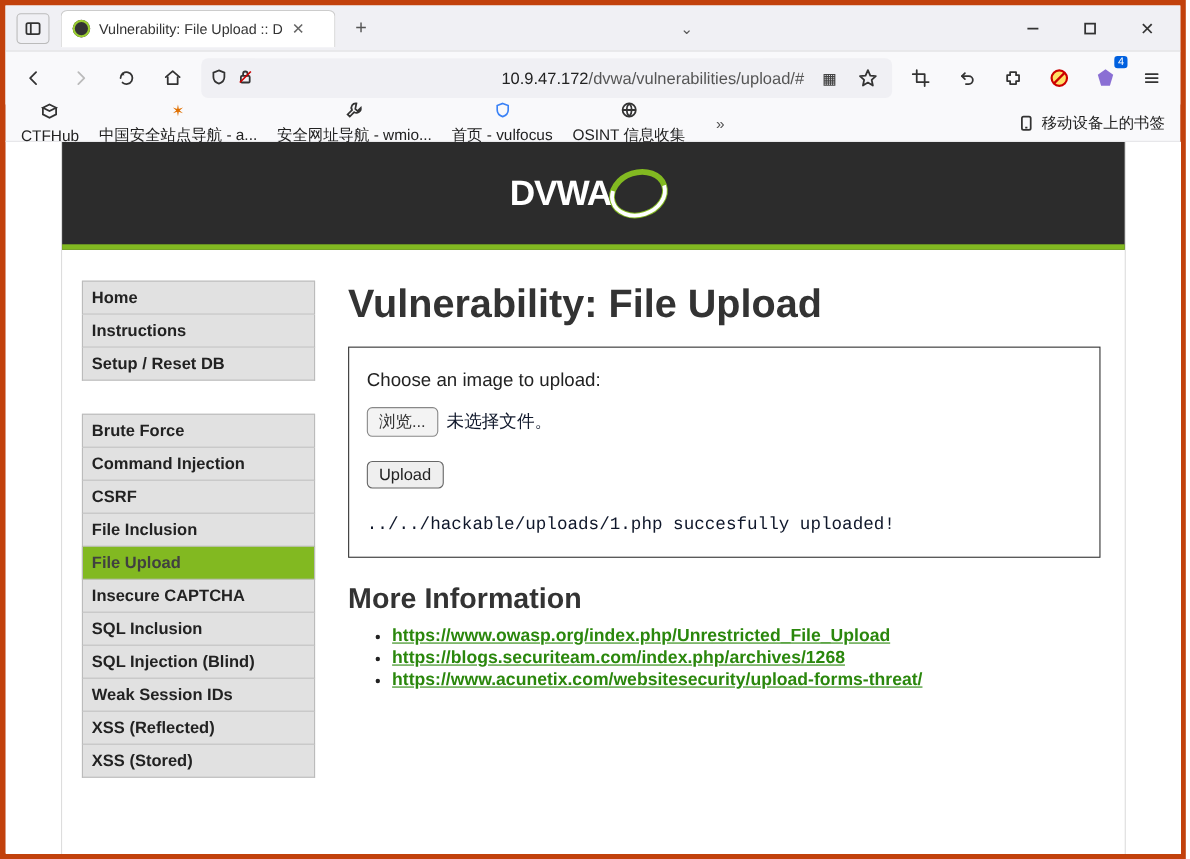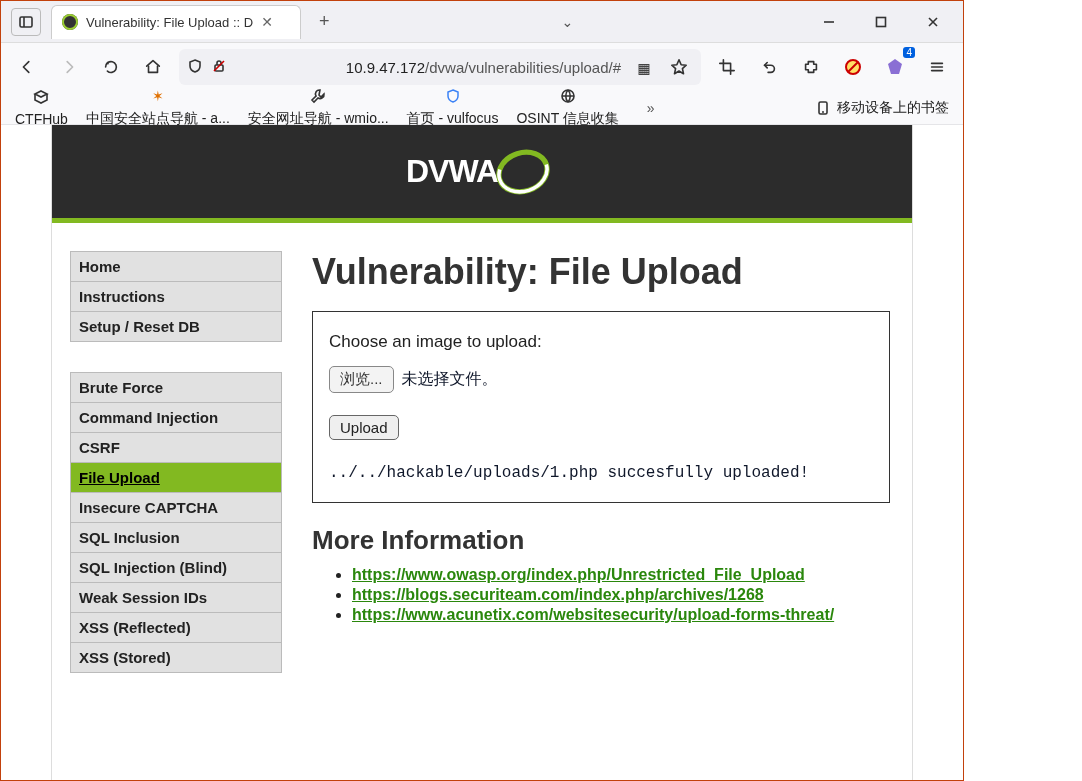--- a/index.html
+++ b/index.html
@@ -5,23 +5,23 @@
 * { margin: 0; padding: 0; box-sizing: border-box; }
 body {
   font-family: "Segoe UI", Arial, sans-serif;
   background: #fff;
   width: 1082px;
   height: 781px;
   overflow: hidden;
   font-size: 14px;
 }
 .window {
-  width: 964px;
+  width: 1078px;
   height: 781px;
-  border: 1px solid #c2410c;
+  border: 5px solid #c2410c;
   display: flex;
   flex-direction: column;
   background: #f9f9fb;
 }
 .titlebar {
   height: 42px;
   display: flex;
   align-items: center;
   background: #f0f0f4;
   border-bottom: 1px solid #ddd;
@@ -87,21 +87,21 @@
 .dvwa-logo svg { width: 70px; height:70px; margin-left:-10px;}
 .dvwa-letters { font-family: Arial Black, Arial; font-weight:900; font-size:32px; color:#fff; letter-spacing:-1px;}
 .page-body { display:flex; padding:28px 0 30px 18px; gap:30px;}
 .side-menu { width:212px; }
 .menu-block { margin-bottom:30px; }
 .menu-item {
   display:block; background:#e1e1e1; border:1px solid #bbb; border-top:none;
   padding:6px 8px; font:700 15px Arial; color:#222; cursor:pointer;
 }
 .menu-item:first-child { border-top:1px solid #bbb; }
-.menu-item.active { background:#82b921; color:#000000;text-decoration:underline; }
+.menu-item.active { background:#82b921; color:#404040; }
 .main {
   flex:1; padding-right: 22px;
 }
 .main h1 { font:700 36px Arial; color:#333; margin-bottom:18px;}
 .upload-box {
   border:1px solid #333; padding:20px 16px 20px 16px; margin-bottom:22px;
 }
 .upload-label { font-size:17px; color:#222; margin-bottom:14px; display:block;}
 .file-row { display:flex; align-items:center; gap:8px; margin:14px 0 22px;}
 .browse-btn {
@@ -315,20 +315,21 @@
         <div class="side-menu">
           <div class="menu-block" id="menu-g1">
               <a class="menu-item">Home</a>
               <a class="menu-item">Instructions</a>
               <a class="menu-item">Setup / Reset DB</a>
             </div>
           <div class="menu-block" id="menu-g2">
               <a class="menu-item">Brute Force</a>
               <a class="menu-item">Command Injection</a>
               <a class="menu-item">CSRF</a>
+              <a class="menu-item">File Inclusion</a>
               <a class="menu-item active">File Upload</a>
               <a class="menu-item">Insecure CAPTCHA</a>
               <a class="menu-item">SQL Inclusion</a>
               <a class="menu-item">SQL Injection (Blind)</a>
               <a class="menu-item">Weak Session IDs</a>
               <a class="menu-item">XSS (Reflected)</a>
               <a class="menu-item">XSS (Stored)</a>
             </div>
         </div>
         <div class="main">

